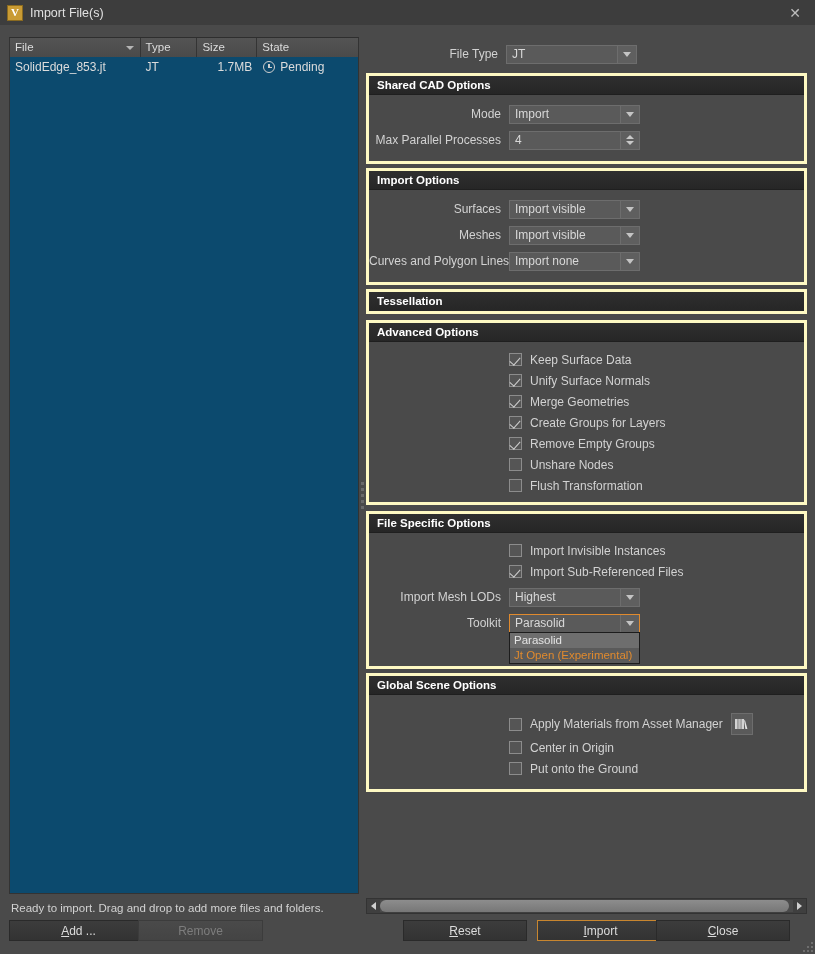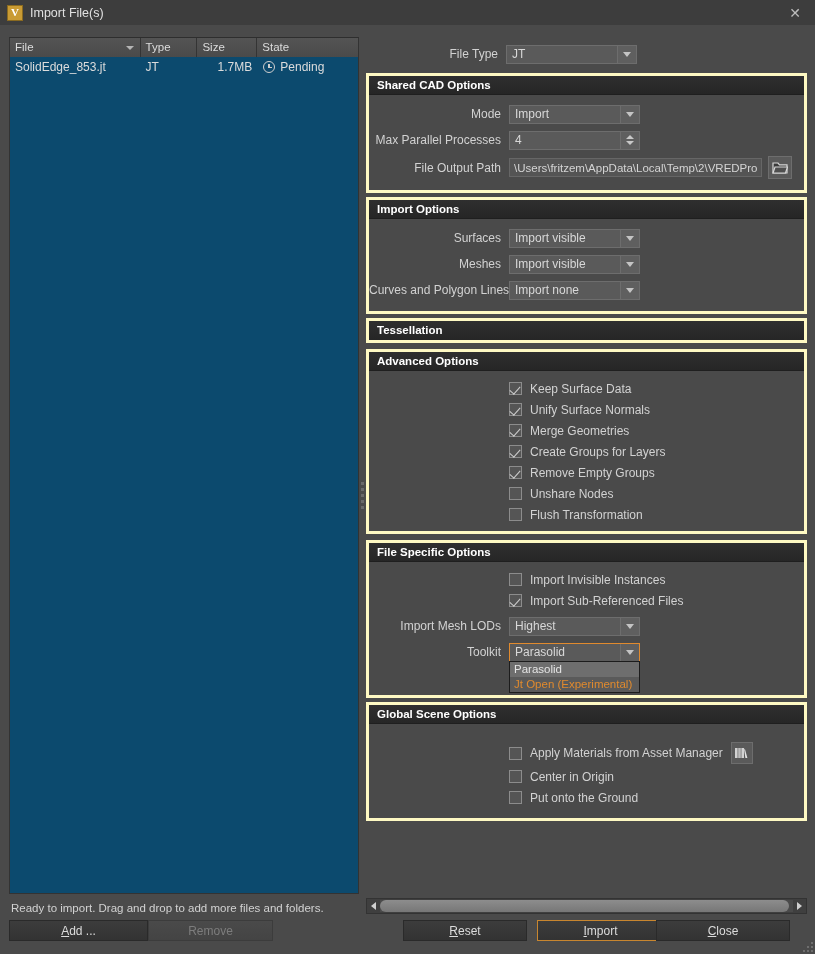--- a/index.html
+++ b/index.html
@@ -210,21 +210,21 @@
     height: 21px; background: linear-gradient(#3c3c3c, #333);
     border: 1px solid #2a2a2a;
     display: flex; align-items: center; justify-content: center;
     font-size: 12px; color: #dcdcdc;
   }
   .btn.accent { border-color: #c8862f; }
   .btn.disabled { color: #7d7d7d; background: linear-gradient(#4a4a4a,#444); border-color: #3c3c3c; }
   .btn u { text-decoration: underline; }
 
   #btn-add    { position: absolute; left: 9px;   top: 920px; width: 139px; }
-  #btn-remove { position: absolute; left: 148px; top: 920px; width: 125px; }
+  #btn-remove { position: absolute; left: 138px; top: 920px; width: 125px; }
   #btn-reset  { position: absolute; left: 403px; top: 920px; width: 124px; }
   #btn-import { position: absolute; left: 537px; top: 920px; width: 127px; }
   #btn-close  { position: absolute; left: 656px; top: 920px; width: 134px; }
 
   .grip {
     position: absolute; right: 2px; bottom: 2px; width: 12px; height: 12px;
   }
   .grip i { position: absolute; width: 2px; height: 2px; background: #6e6e6e; }
 </style>
 </head>
@@ -295,30 +295,20 @@
           <div class="field-row">
             <div class="field-label">Max Parallel Processes</div>
             <div class="spin" style="width:131px;">
               <span>4</span>
               <span class="spinbox">
                 <i class="up"></i>
                   <i class="dn"></i>
               </span>
             </div>
           </div>
-          <div class="field-row" style="height:25px;">
-            <div class="field-label">File Output Path</div>
-            <div class="lineedit" style="width:253px;">\Users\fritzem\AppData\Local\Temp\2\VREDPro</div>
-            <div class="tool-btn">
-              <svg width="16" height="14" viewBox="0 0 16 14">
-                <path d="M1 2 H6 L7.5 3.8 H15 V12 H1 Z" fill="#3a3a3a" stroke="#d8d8d8" stroke-width="1.2"></path>
-                <path d="M3 6 H15.5 L13.5 12 H1 Z" fill="#4f4f4f" stroke="#d8d8d8" stroke-width="1.2"></path>
-              </svg>
-            </div>
-          </div>
         </div>
       </div>
 
       <div class="group">
         <div class="group-header">Import Options</div>
         <div class="group-body">
           <div class="field-row">
             <div class="field-label">Surfaces</div>
             <div class="combo" style="width:131px;">
               <span>Import visible</span>

